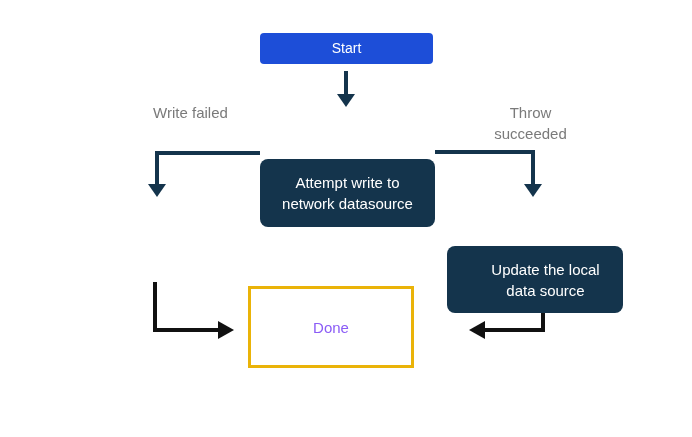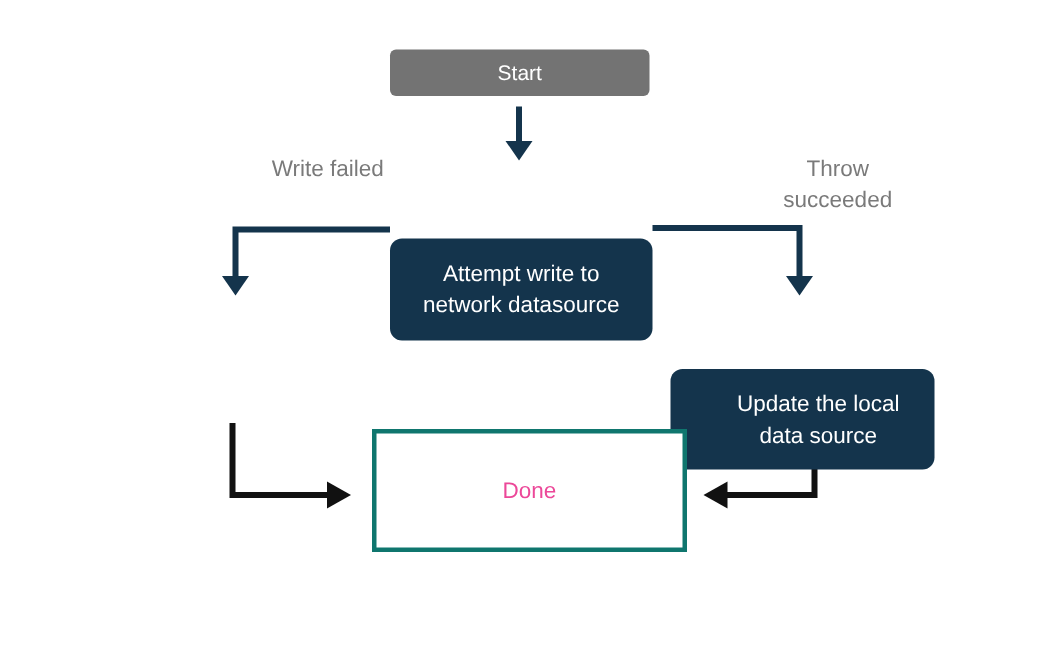--- a/index.html
+++ b/index.html
@@ -29,21 +29,21 @@
     align-items: center;
     justify-content: center;
     text-align: center;
     box-sizing: border-box;
     font-size: 15px;
     line-height: 21px;
   }
   .node-start {
     left: 260px; top: 33px;
     width: 173px; height: 31px;
-    background: #737373;
+    background: #1d4ed8;
     color: #ffffff;
     border-radius: 4px;
     font-size: 14px;
   }
   .node-process {
     background: #14344C;
     color: #ffffff;
     border-radius: 8px;
     padding: 6px 14px;
     margin-top: 41px;
@@ -55,32 +55,31 @@
   .node-throw {
     left: 75px; top: 203px;
     width: 173px; height: 65px;
   }
   .node-update {
     left: 447px; top: 205px;
     width: 176px; height: 67px; padding-left: 35px;
   }
   .node-done {
     left: 248px; top: 286px;
-    width: 210px; height: 82px;
+    width: 166px; height: 82px;
     background: #ffffff;
-    border: 3px solid #0f766e;
-    color: #ec4899;
+    border: 3px solid #eab308;
+    color: #8b5cf6;
   }
   .edge-label {
     position: absolute;
     color: #7A7A7A;
     font-size: 15px;
     line-height: 21px;
     text-align: center;
-    margin-left: 28px;
   }
   .label-write-failed {
     left: 148px; top: 102px;
     width: 85px;
   }
   .label-write-succeeded {
     left: 478px; top: 102px;
     width: 105px;
   }
 </style>

